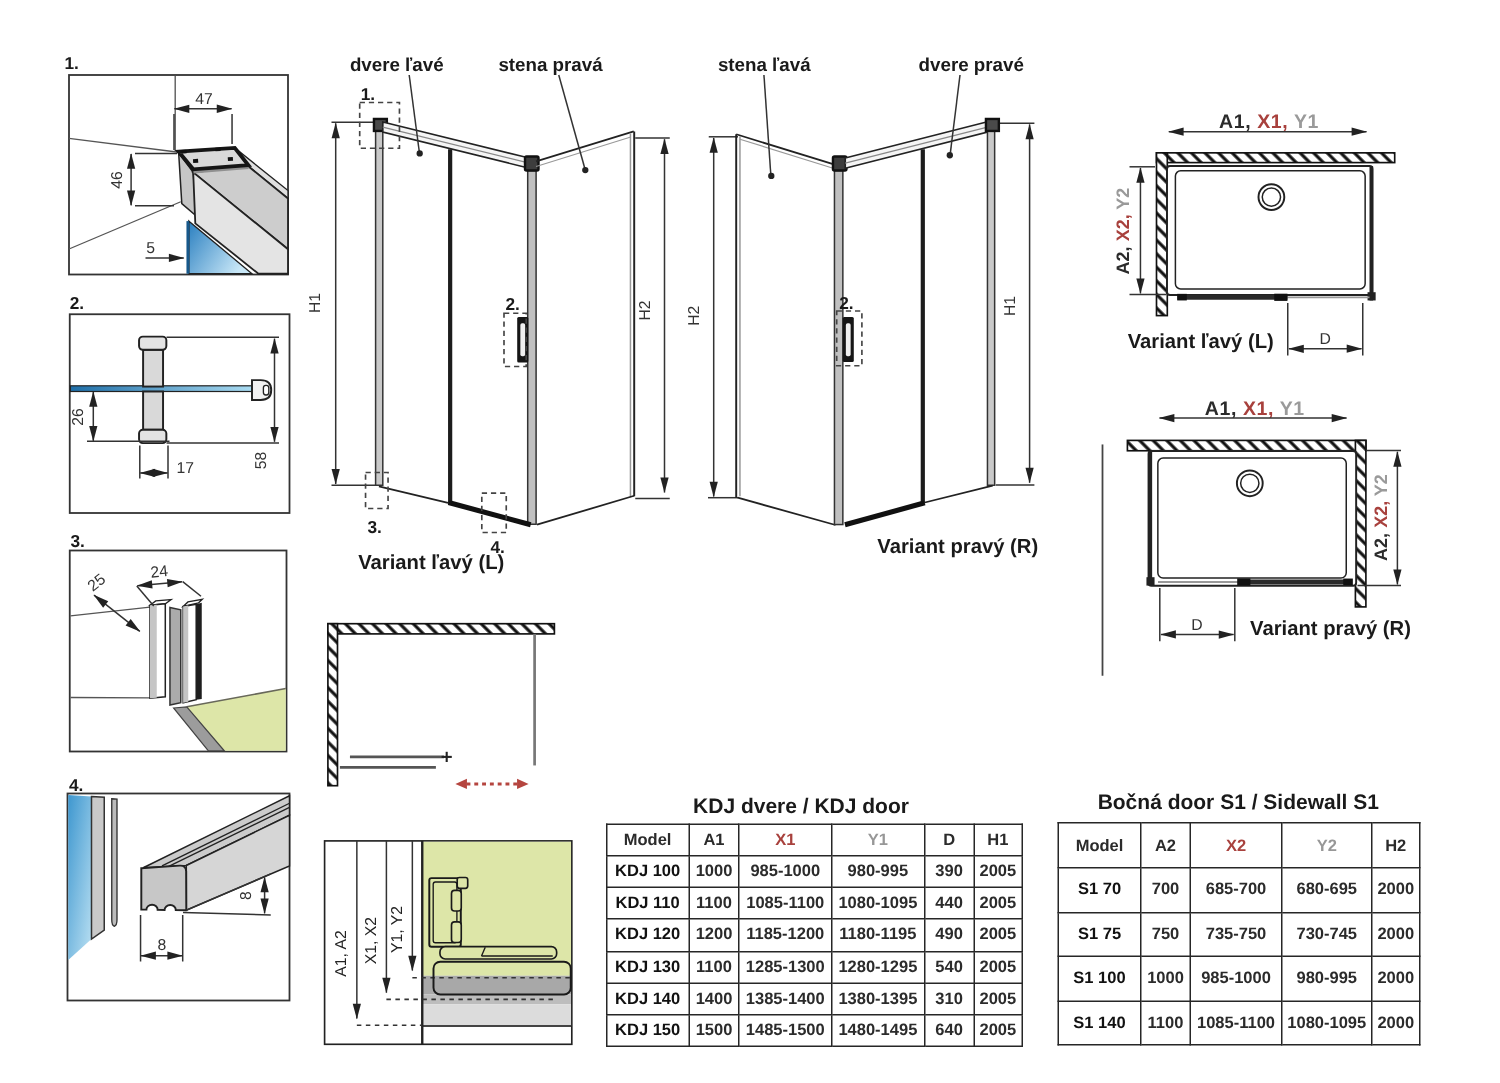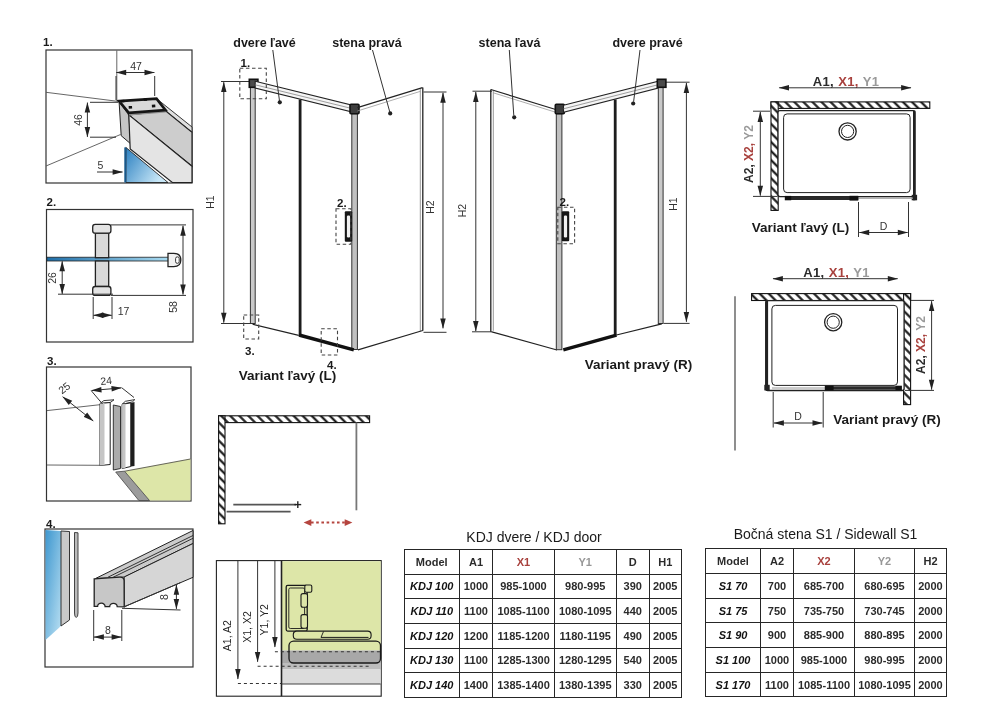--- a/index.html
+++ b/index.html
@@ -5,22 +5,22 @@
 #page{position:relative;width:1000px;height:722px}
 #page svg{position:absolute;left:0;top:0}
 svg text{font-family:"Liberation Sans",sans-serif;fill:#222}
 .dim{font-size:10.5px;fill:#333}
 .lbl{font-size:12.5px;font-weight:bold;fill:#1a1a1a}
 .num{font-size:11.5px;font-weight:bold;fill:#1a1a1a}
 .var{font-size:13.5px;font-weight:bold;fill:#1a1a1a}
 .thn{stroke:#333;stroke-width:1;fill:none}
 table{border-collapse:collapse;position:absolute;table-layout:fixed;background:#fff}
 td{border:1.6px solid #262626;padding:0;text-align:center;vertical-align:middle;font-size:11px;font-weight:bold;color:#2b2b2b;overflow:hidden;white-space:nowrap}
-td.m{font-style:italic;color:#111}
-.ttl{position:absolute;text-align:center;font-size:14px;font-weight:normal;color:#1a1a1a}
+td.m{color:#111}
+.ttl{position:absolute;text-align:center;font-size:14px;font-weight:bold;color:#1a1a1a}
 .red{color:#a8413d}.gry{color:#979797}
 </style></head>
 <body>
 <div id="page">
 <svg width="1000" height="722" viewBox="0 0 1000 722">
 <defs>
 <marker id="ar" viewBox="0 0 10 6" refX="9.3" refY="3" markerWidth="11" markerHeight="6.6" orient="auto-start-reverse">
           <path d="M0.3,0.5 L9.7,3 L0.3,5.5 z" fill="#222"></path>
         </marker>
 <pattern id="hatch" width="6.4" height="6.4" patternUnits="userSpaceOnUse" patternTransform="rotate(-45)">
@@ -362,26 +362,34 @@
           <td>1285-1300</td>
           <td>1280-1295</td>
           <td>540</td>
           <td>2005</td>
         </tr>
 <tr>
           <td class="m">KDJ 140</td>
           <td>1400</td>
           <td>1385-1400</td>
           <td>1380-1395</td>
-          <td>330</td>
+          <td>310</td>
+          <td>2005</td>
+        </tr>
+<tr>
+          <td class="m">KDJ 150</td>
+          <td>1500</td>
+          <td>1485-1500</td>
+          <td>1480-1495</td>
+          <td>640</td>
           <td>2005</td>
         </tr>
 </tbody>
     </table>
-<div class="ttl" style="left:705px;top:526px;width:241px">Bočná stena S1 / Sidewall S1</div>
+<div class="ttl" style="left:705px;top:526px;width:241px">Bočná door S1 / Sidewall S1</div>
 <table style="left:705px;top:548.4px;width:241px;height:149px">
 <colgroup>
         <col style="width:55px">
         <col style="width:33px">
         <col style="width:61px">
         <col style="width:60px">
         <col style="width:32px">
       </colgroup>
 <tbody>
         <tr>
@@ -399,34 +407,27 @@
           <td>2000</td>
         </tr>
 <tr>
           <td class="m">S1 75</td>
           <td>750</td>
           <td>735-750</td>
           <td>730-745</td>
           <td>2000</td>
         </tr>
 <tr>
-          <td class="m">S1 90</td>
-          <td>900</td>
-          <td>885-900</td>
-          <td>880-895</td>
-          <td>2000</td>
-        </tr>
-<tr>
           <td class="m">S1 100</td>
           <td>1000</td>
           <td>985-1000</td>
           <td>980-995</td>
           <td>2000</td>
         </tr>
 <tr>
-          <td class="m">S1 170</td>
+          <td class="m">S1 140</td>
           <td>1100</td>
           <td>1085-1100</td>
           <td>1080-1095</td>
           <td>2000</td>
         </tr>
 </tbody>
     </table>
 </div>
 </body></html>

